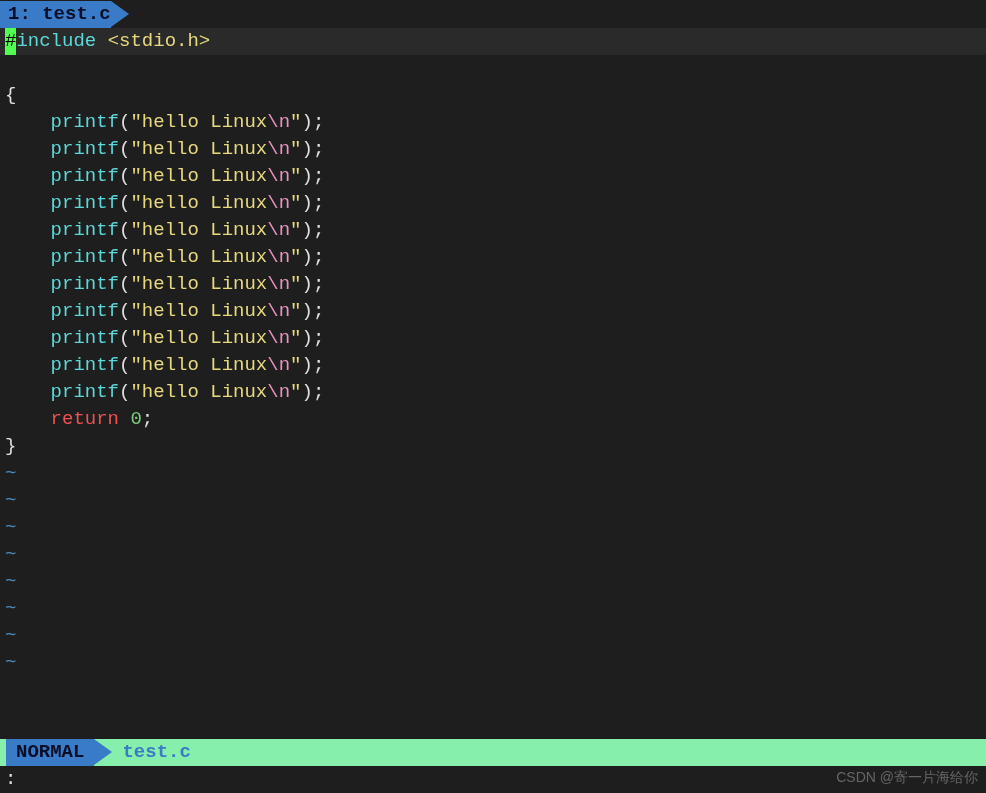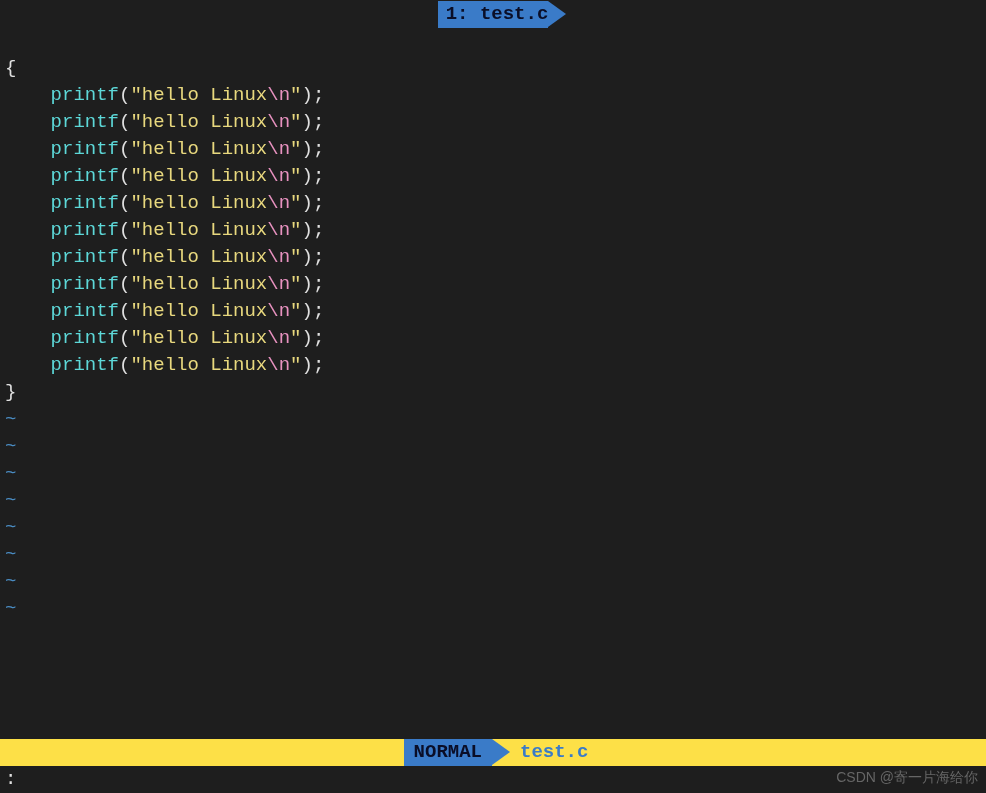--- a/index.html
+++ b/index.html
@@ -16,21 +16,20 @@
       width: 986px;
       height: 793px;
       overflow: hidden;
       position: relative;
     }
     .tab-bar {
       height: 28px;
       background: #1e1e1e;
       display: flex;
       align-items: center;
-      justify-content: center;
     }
     .tab {
       background: #3a7bc8;
       color: #0a0e27;
       height: 27px;
       padding-left: 8px;
       padding-right: 0;
       display: flex;
       align-items: center;
       font-weight: bold;
@@ -70,24 +69,23 @@
     .white { color: #e0e0e0; }
     .green-num { color: #7bc87b; }
     .tilde { color: #4a8cc2; padding-left: 5px; height: 27px; }
     
     .status-line {
       position: absolute;
       bottom: 27px;
       left: 0;
       right: 0;
       height: 27px;
-      background: #fde047;
+      background: #86efac;
       display: flex;
       align-items: center;
-      justify-content: center;
     }
     .mode-badge {
       background: #3a7bc8;
       color: #0a0e27;
       font-weight: bold;
       padding: 0 10px 0 10px;
       height: 27px;
       display: flex;
       align-items: center;
       position: relative;
@@ -146,35 +144,37 @@
 </head>
 <body>
 
 <div class="tab-bar">
   <div class="tab">
     <span> 1: test.c </span>
   </div>
 </div>
 
 <div class="editor">
+  <div class="line current-line"><span class="cursor-block">#</span><span class="cyan">include</span><span> </span><span class="yellow">&lt;stdio.h&gt;</span></div>
   <div class="line"></div>
   <div class="line white">{</div>
   <div class="printf-lines">
       <div class="line"><span>    </span><span class="cyan">printf</span><span class="white">(</span><span class="yellow">"hello Linux</span><span class="escape">\n</span><span class="yellow">"</span><span class="white">);</span></div>
       <div class="line"><span>    </span><span class="cyan">printf</span><span class="white">(</span><span class="yellow">"hello Linux</span><span class="escape">\n</span><span class="yellow">"</span><span class="white">);</span></div>
       <div class="line"><span>    </span><span class="cyan">printf</span><span class="white">(</span><span class="yellow">"hello Linux</span><span class="escape">\n</span><span class="yellow">"</span><span class="white">);</span></div>
       <div class="line"><span>    </span><span class="cyan">printf</span><span class="white">(</span><span class="yellow">"hello Linux</span><span class="escape">\n</span><span class="yellow">"</span><span class="white">);</span></div>
       <div class="line"><span>    </span><span class="cyan">printf</span><span class="white">(</span><span class="yellow">"hello Linux</span><span class="escape">\n</span><span class="yellow">"</span><span class="white">);</span></div>
       <div class="line"><span>    </span><span class="cyan">printf</span><span class="white">(</span><span class="yellow">"hello Linux</span><span class="escape">\n</span><span class="yellow">"</span><span class="white">);</span></div>
       <div class="line"><span>    </span><span class="cyan">printf</span><span class="white">(</span><span class="yellow">"hello Linux</span><span class="escape">\n</span><span class="yellow">"</span><span class="white">);</span></div>
       <div class="line"><span>    </span><span class="cyan">printf</span><span class="white">(</span><span class="yellow">"hello Linux</span><span class="escape">\n</span><span class="yellow">"</span><span class="white">);</span></div>
       <div class="line"><span>    </span><span class="cyan">printf</span><span class="white">(</span><span class="yellow">"hello Linux</span><span class="escape">\n</span><span class="yellow">"</span><span class="white">);</span></div>
       <div class="line"><span>    </span><span class="cyan">printf</span><span class="white">(</span><span class="yellow">"hello Linux</span><span class="escape">\n</span><span class="yellow">"</span><span class="white">);</span></div>
       <div class="line"><span>    </span><span class="cyan">printf</span><span class="white">(</span><span class="yellow">"hello Linux</span><span class="escape">\n</span><span class="yellow">"</span><span class="white">);</span></div>
     </div>
+  <div class="line"><span>    </span><span class="red">return</span><span> </span><span class="green-num">0</span><span class="white">;</span></div>
   <div class="line white">}</div>
   <div class="tilde-lines">
       <div class="tilde">~</div>
       <div class="tilde">~</div>
       <div class="tilde">~</div>
       <div class="tilde">~</div>
       <div class="tilde">~</div>
       <div class="tilde">~</div>
       <div class="tilde">~</div>
       <div class="tilde">~</div>

